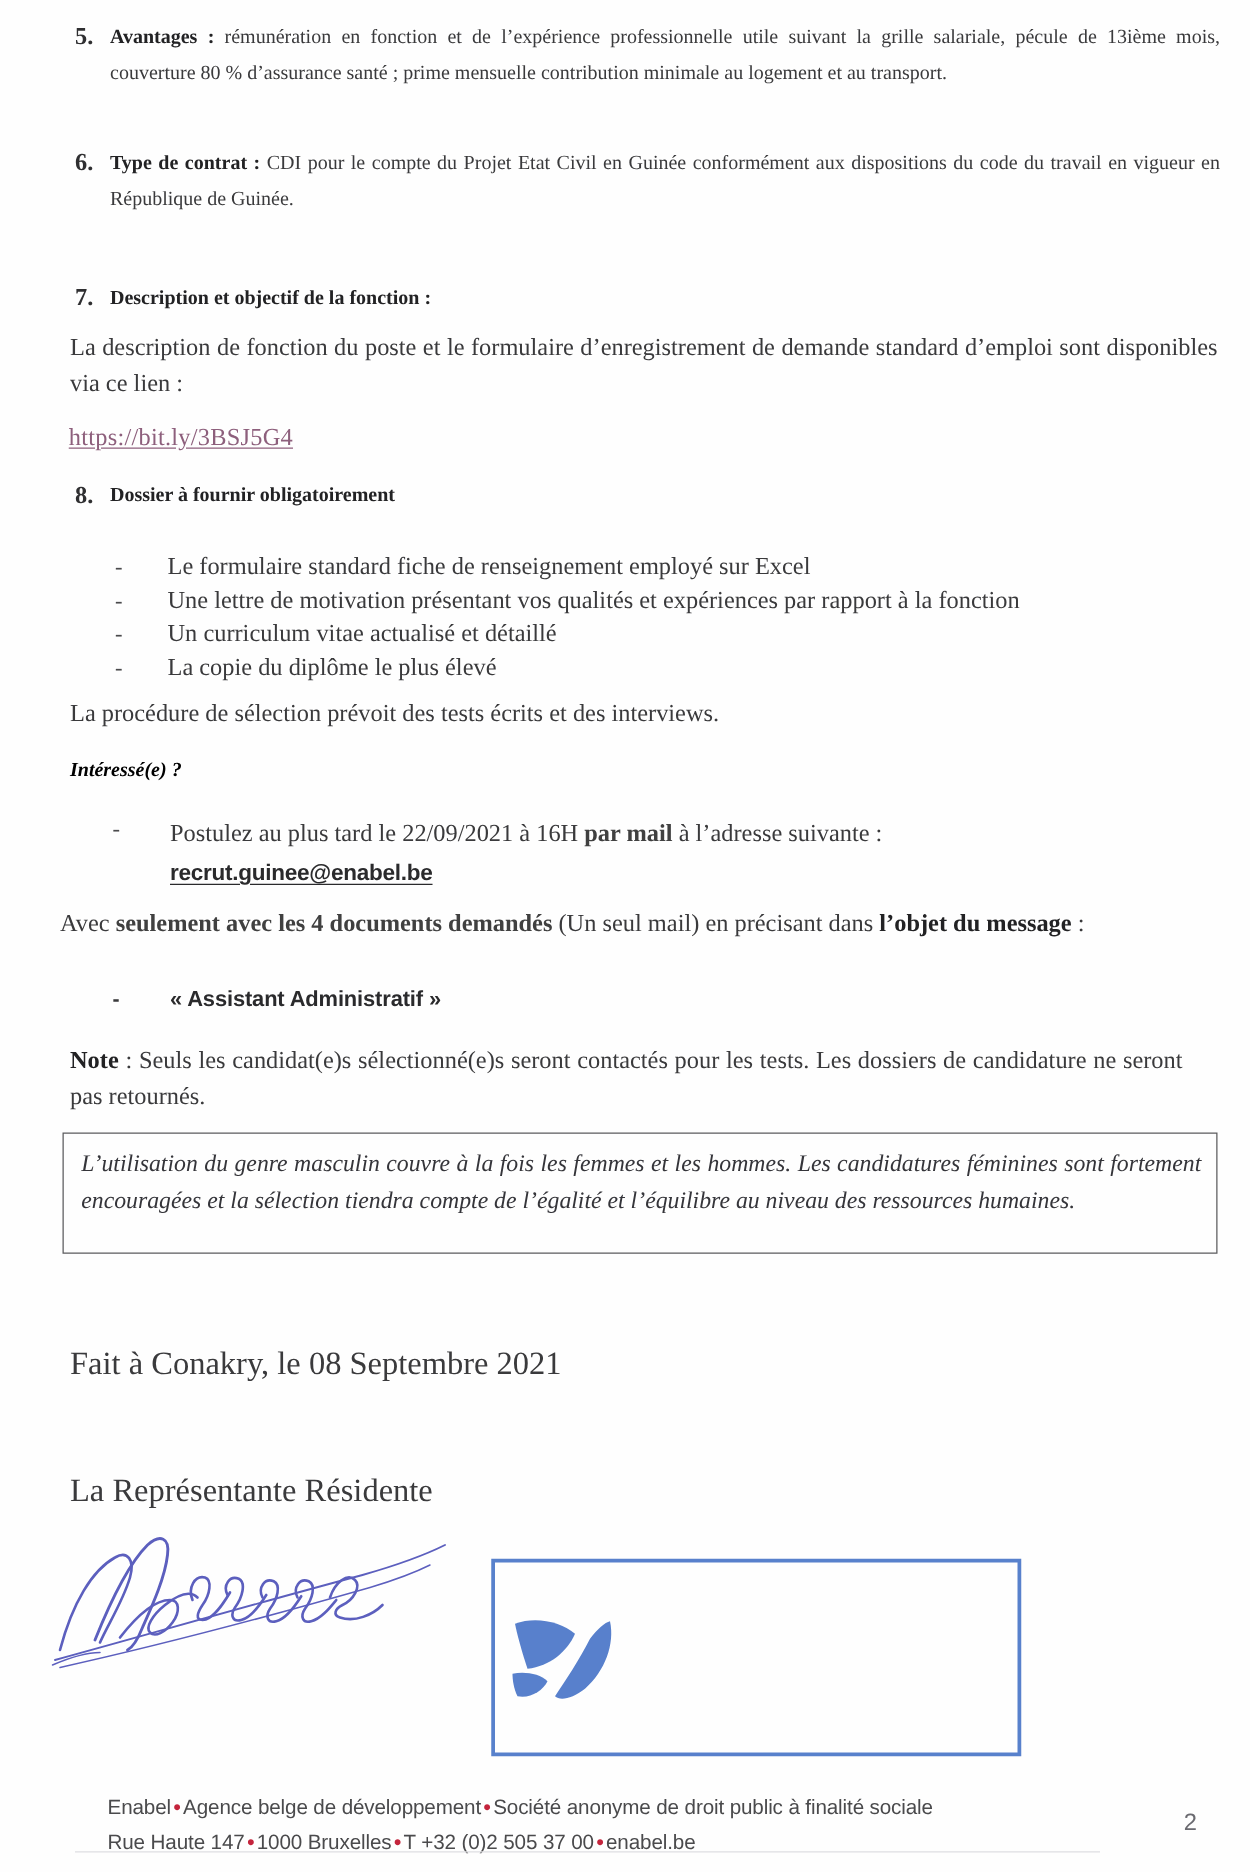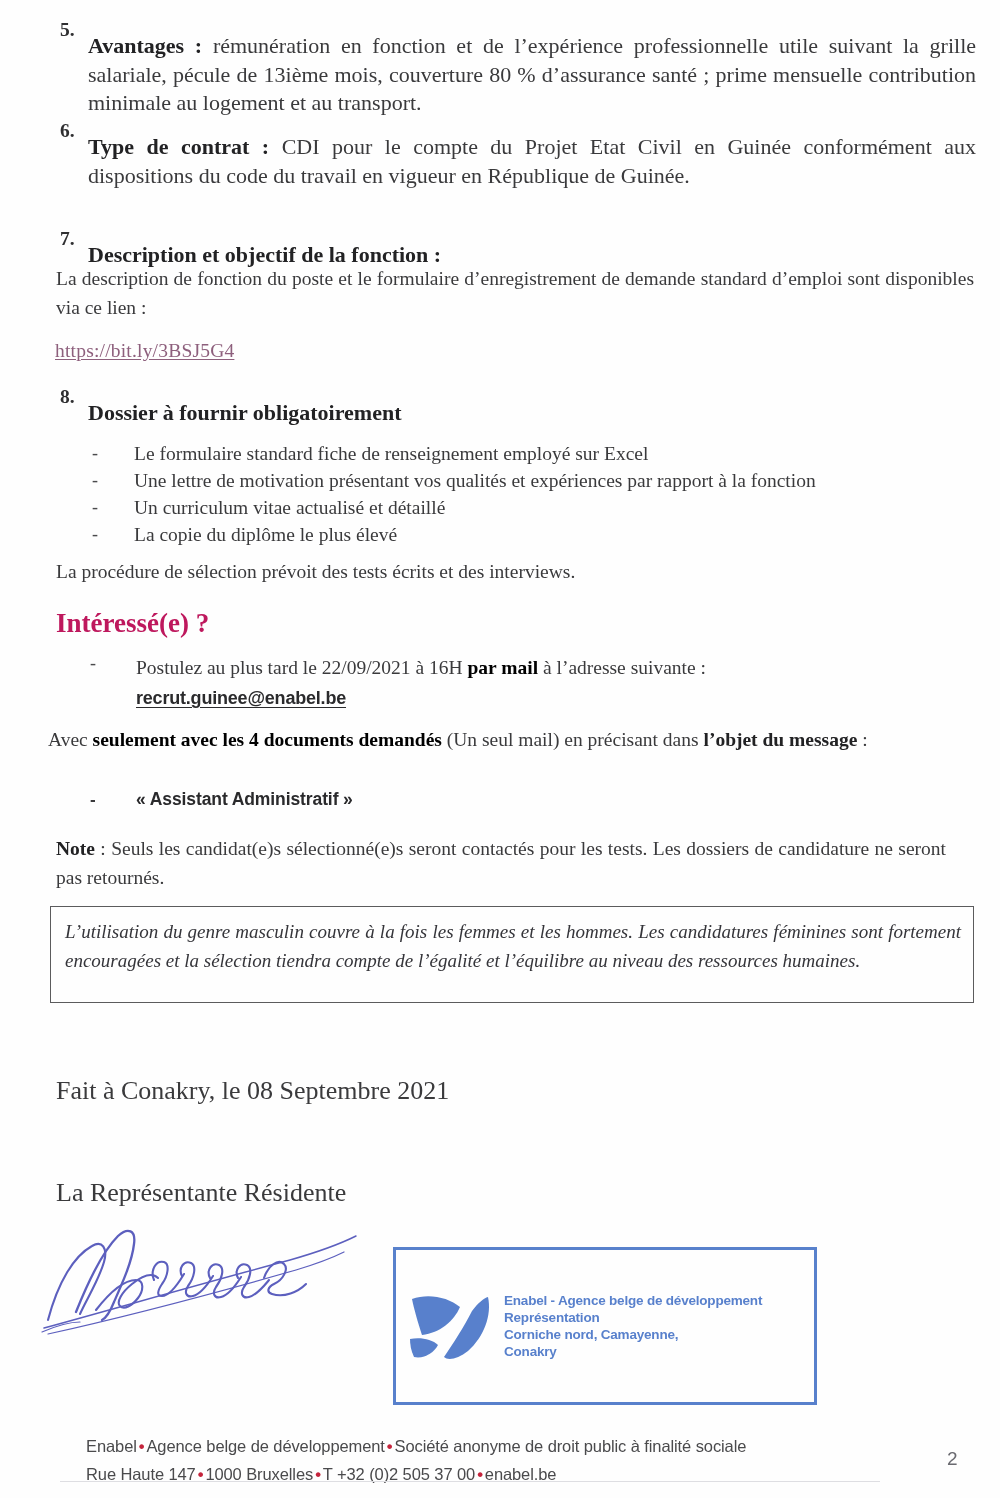--- a/index.html
+++ b/index.html
@@ -29,40 +29,39 @@
     font-weight: bold;
     font-size: 19.5px;
     line-height: 28.5px;
     color: #2f2f31;
     text-align: left;
     padding-left: 12px;
     box-sizing: border-box;
   }
   .num-body {
     flex: 1;
-    font-size: 22px;
+    font-size: 16px;
     line-height: 28.5px;
     text-align: justify;
     color: #3a3a3c;
-    margin-top: 16px;
   }
   .num-body b, .num-marker b { color: #222224; }
 
   
   .para {
     position: absolute;
     font-size: 19.5px;
     line-height: 28.5px;
     text-align: justify;
     color: #3a3a3c;
   }
   .para.left { text-align: left; }
 
   
-  .heading-bold { font-weight: bold; color: #000000; }
+  .heading-bold { font-weight: bold; color: #404040; }
 
   
   .weblink {
     position: absolute;
     font-size: 19.5px;
     line-height: 28px;
     color: #8d5f7c;
     text-decoration: underline;
     text-underline-offset: 2px;
     letter-spacing: 0.2px;
@@ -82,22 +81,23 @@
     flex: 0 0 42px;
     color: #4a4a4c;
     font-size: 18px;
   }
   .dash-text { flex: 1; color: #3a3a3c; }
 
   
   .interesse {
     position: absolute;
     font-weight: bold;
-    font-size: 27px;
-    color: #be185d;
+    font-size: 16px;
+    color: #000000;
+    font-style: italic;
   }
 
   
   .postulez {
     position: absolute;
     display: flex;
     align-items: flex-start;
   }
   .postulez .dash-mark { flex: 0 0 46px; }
   .postulez-body {
@@ -328,26 +328,20 @@
   <div class="stamp" style="left:393px; top:1247px; width:424px; height:158px;">
     <div class="stamp-logo">
       <svg width="92" height="78" viewBox="0 0 92 78" xmlns="http://www.w3.org/2000/svg">
         <g fill="#4a76c8">
           <path d="M6 12 C 22 6, 42 10, 54 20 C 48 34, 34 46, 16 48 C 12 36, 8 22, 6 12 Z"></path>
           <path d="M82 10 C 86 28, 78 50, 62 64 C 52 72, 42 74, 38 70 C 46 58, 58 40, 66 24 C 72 16, 78 11, 82 10 Z"></path>
           <path d="M4 52 C 14 50, 26 52, 32 58 C 28 66, 18 72, 8 70 C 5 64, 4 57, 4 52 Z"></path>
         </g>
       </svg>
     </div>
-    <div class="stamp-text">
-      <div>Enabel - Agence belge de développement</div>
-      <div>Représentation</div>
-      <div>Corniche nord, Camayenne,</div>
-      <div>Conakry</div>
-    </div>
   </div>
 
   <div class="footer" style="left:86px; top:1432px;">
     <div>
       <span>Enabel</span><span class="sep">•</span><span>Agence belge de développement</span><span class="sep">•</span><span>Société anonyme de droit public à finalité sociale</span>
     </div>
     <div>
       <span>Rue Haute 147</span><span class="sep">•</span><span>1000 Bruxelles</span><span class="sep">•</span><span>T +32 (0)2 505 37 00</span><span class="sep">•</span><span>enabel.be</span>
     </div>
   </div>

